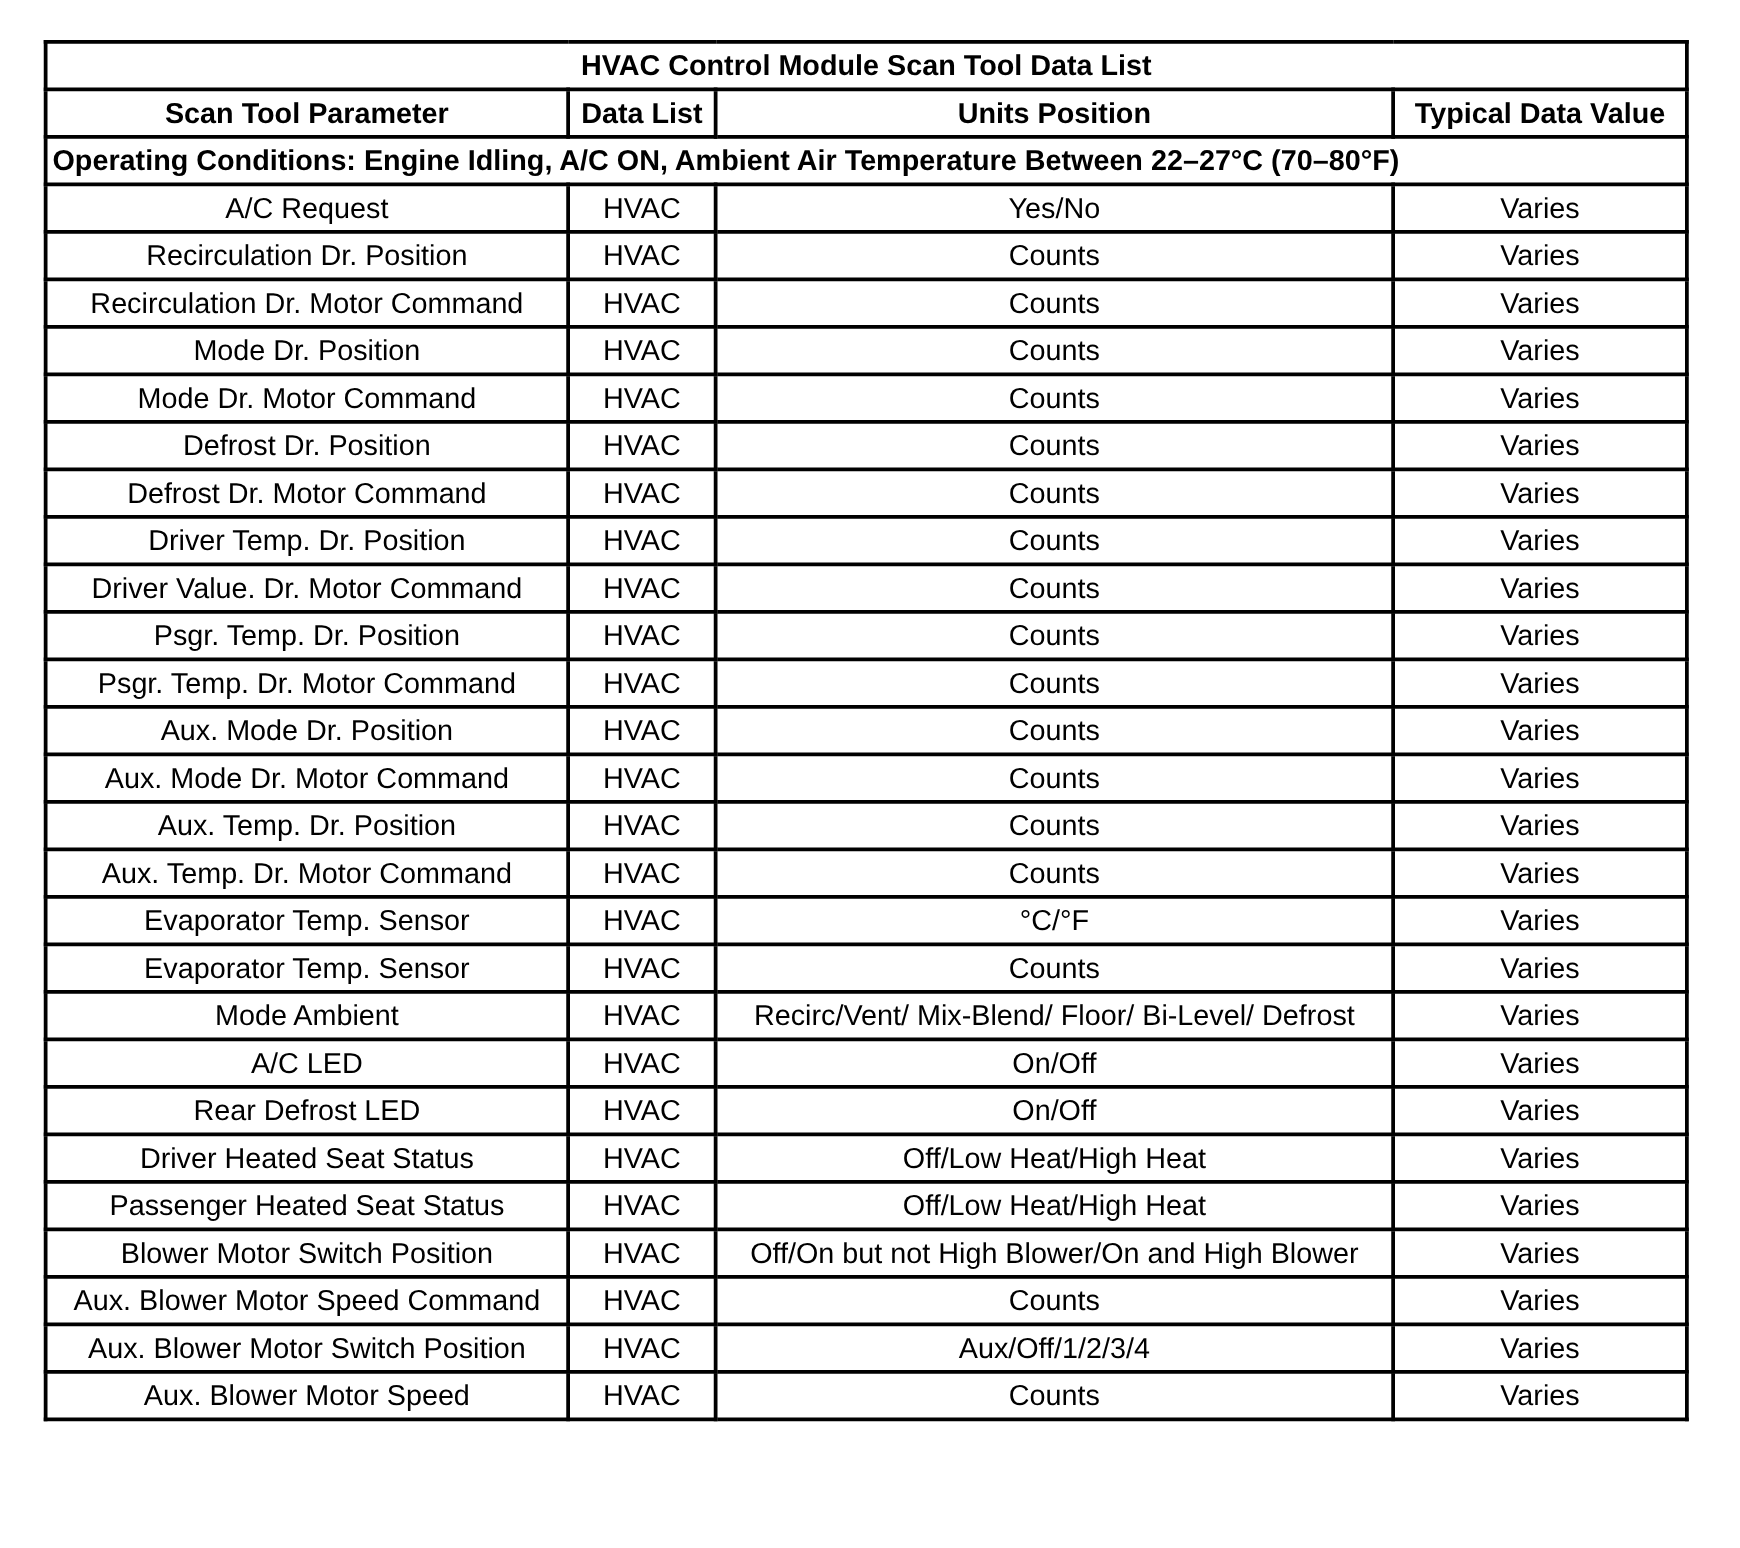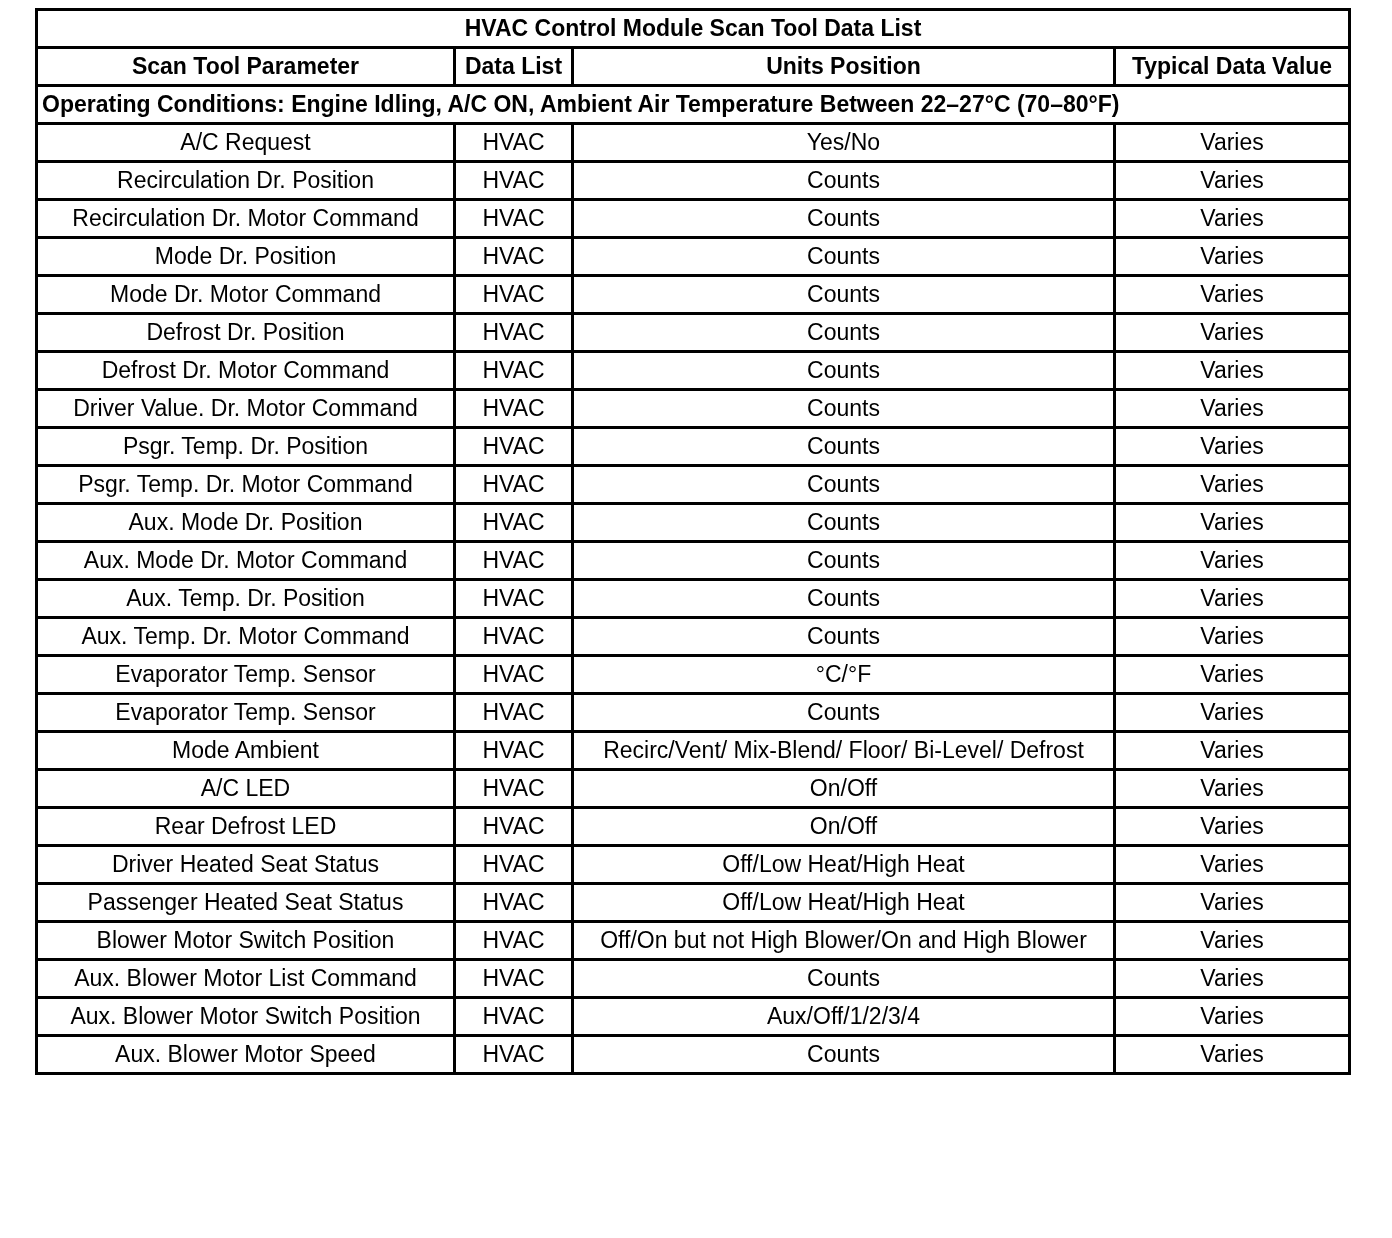--- a/index.html
+++ b/index.html
@@ -1,18 +1,18 @@
 <!DOCTYPE html>
 <html><head>
 <meta charset="utf-8">
 <style>
   html, body { margin: 0; padding: 0; background: #ffffff; }
   body { width: 1392px; height: 1238px; position: relative; font-family: "Liberation Sans", sans-serif; color: #000; }
   table.scan {
-    position: absolute; left: 35px; top: 8px;
+    position: absolute; left: 35px; top: 32px;
     width: 1313px;
     border-collapse: collapse;
     table-layout: fixed;
     border: 3px solid #fca5a5;
   }
   table.scan td, table.scan th {
     border: 3px solid #000;
     height: 35px;
     padding: 0 4px;
     font-size: 23px;
@@ -92,20 +92,26 @@
         <td class="c">Counts</td>
         <td class="c">Varies</td>
       </tr>
       <tr>
         <td class="param">Defrost Dr. Motor Command</td>
         <td class="c">HVAC</td>
         <td class="c">Counts</td>
         <td class="c">Varies</td>
       </tr>
       <tr>
+        <td class="param">Driver Temp. Dr. Position</td>
+        <td class="c">HVAC</td>
+        <td class="c">Counts</td>
+        <td class="c">Varies</td>
+      </tr>
+      <tr>
         <td class="param">Driver Value. Dr. Motor Command</td>
         <td class="c">HVAC</td>
         <td class="c">Counts</td>
         <td class="c">Varies</td>
       </tr>
       <tr>
         <td class="param">Psgr. Temp. Dr. Position</td>
         <td class="c">HVAC</td>
         <td class="c">Counts</td>
         <td class="c">Varies</td>
@@ -182,21 +188,21 @@
         <td class="c">Off/Low Heat/High Heat</td>
         <td class="c">Varies</td>
       </tr>
       <tr>
         <td class="param">Blower Motor Switch Position</td>
         <td class="c">HVAC</td>
         <td class="c">Off/On but not High Blower/On and High Blower</td>
         <td class="c">Varies</td>
       </tr>
       <tr>
-        <td class="param">Aux. Blower Motor List Command</td>
+        <td class="param">Aux. Blower Motor Speed Command</td>
         <td class="c">HVAC</td>
         <td class="c">Counts</td>
         <td class="c">Varies</td>
       </tr>
       <tr>
         <td class="param">Aux. Blower Motor Switch Position</td>
         <td class="c">HVAC</td>
         <td class="c">Aux/Off/1/2/3/4</td>
         <td class="c">Varies</td>
       </tr>

